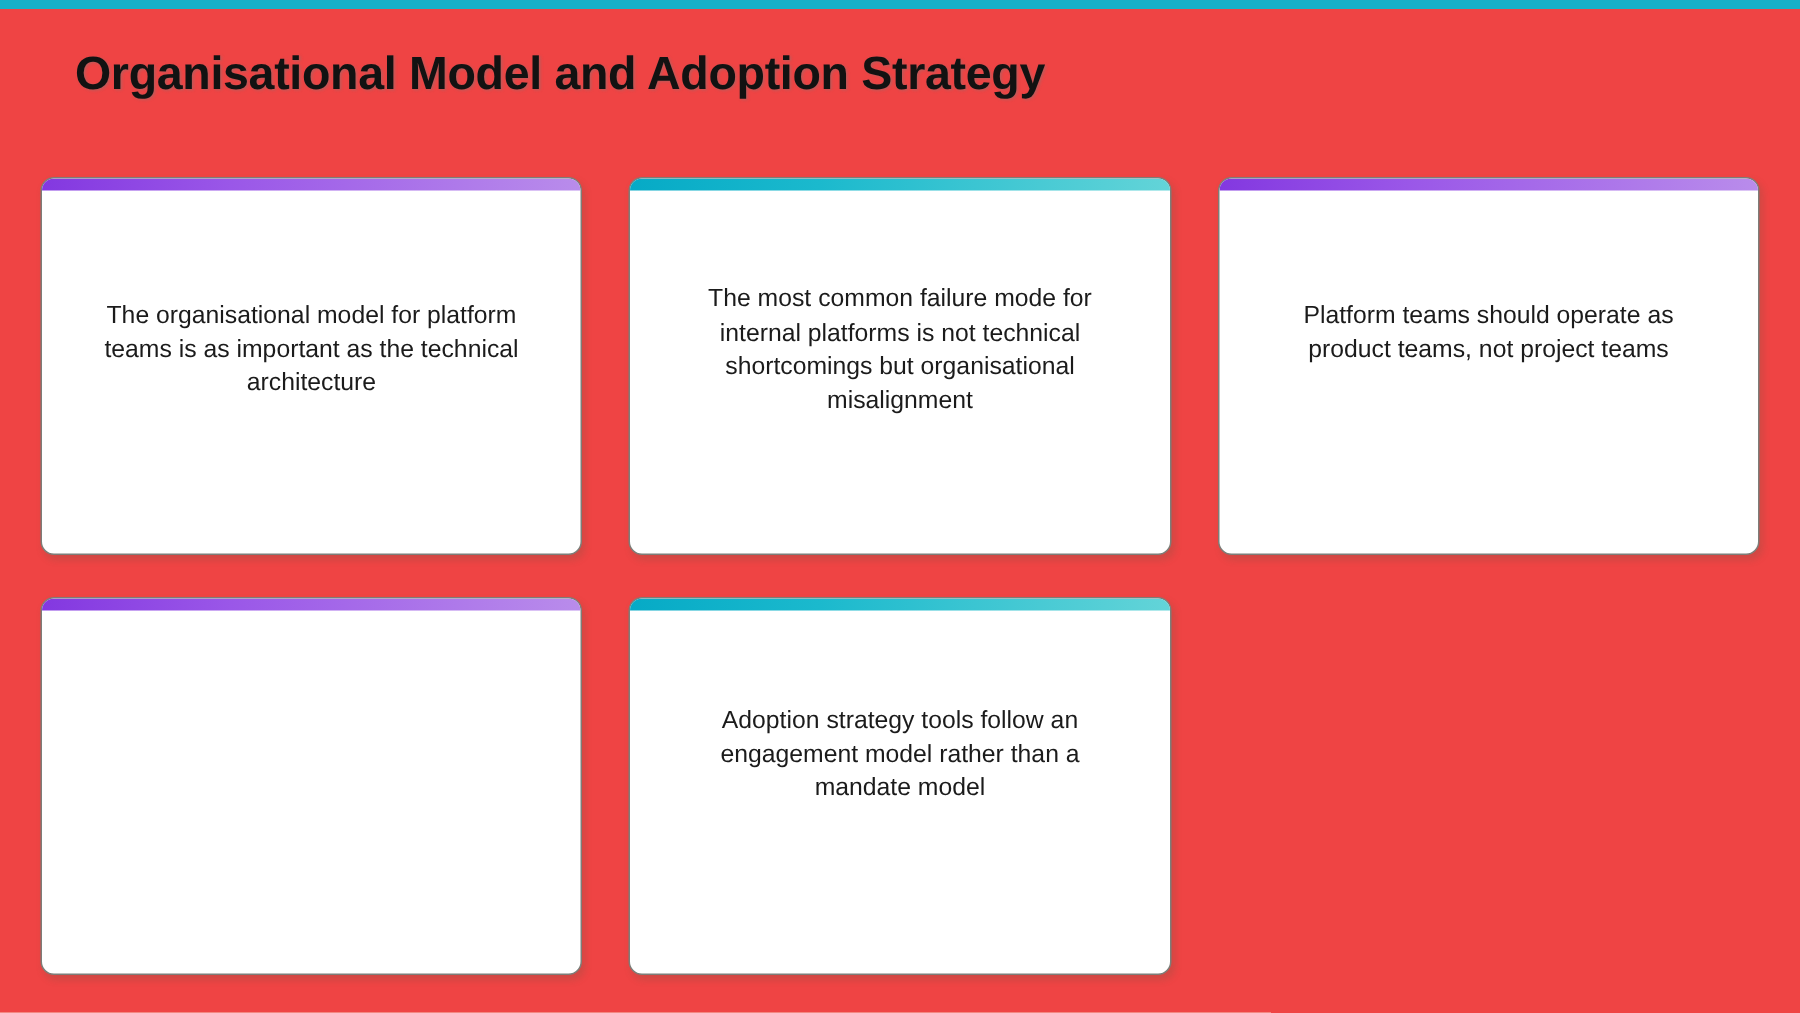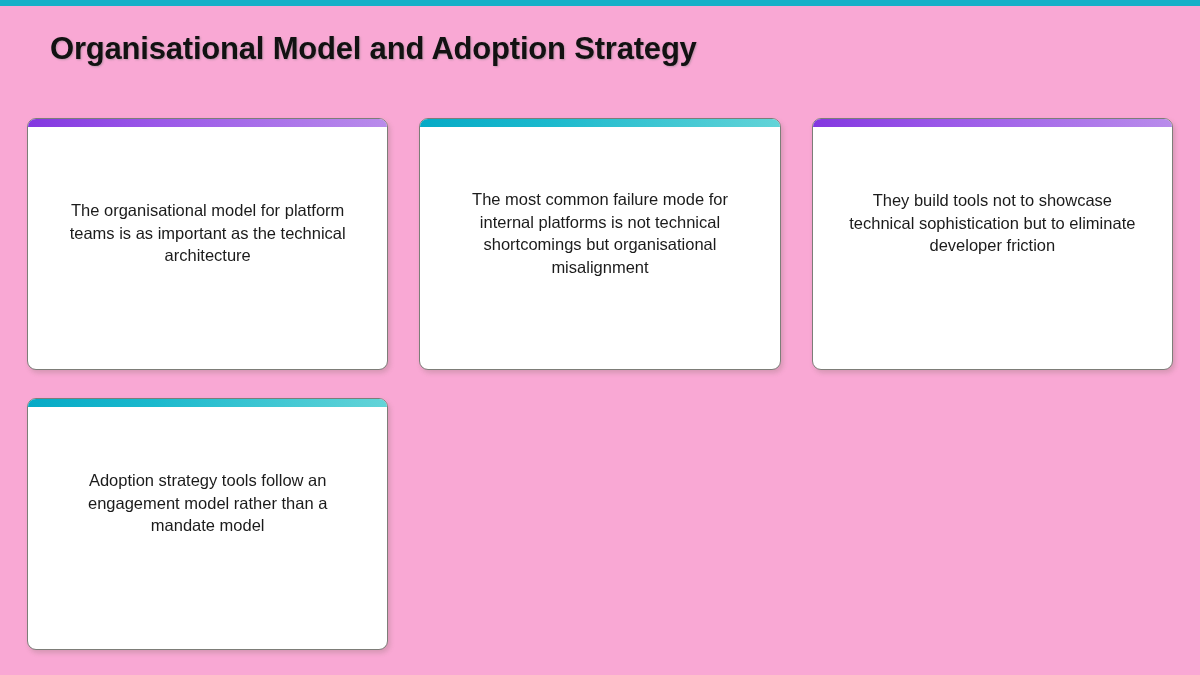--- a/index.html
+++ b/index.html
@@ -12,21 +12,21 @@
     overflow: hidden;
     background: #fcfaea;
     font-family: "Liberation Sans", sans-serif;
     -webkit-font-smoothing: antialiased;
   }
 
   .slide {
     position: relative;
     width: 1200px;
     height: 675px;
-    background: #f9a8d4;
+    background: #ef4444;
     box-sizing: border-box;
   }
 
   
   .top-strip {
     position: absolute;
     top: 0;
     left: 0;
     width: 1200px;
     height: 6px;
@@ -118,25 +118,28 @@
     <div class="card accent-purple pos-row1">
       <div class="card-accent"></div>
       <p class="card-text">The organisational model for platform teams is as important as the technical architecture</p>
     </div>
 
     <div class="card accent-teal pos-row1-tall">
       <div class="card-accent"></div>
       <p class="card-text">The most common failure mode for internal platforms is not technical shortcomings but organisational misalignment</p>
     </div>
 
+    <div class="card accent-purple pos-row1">
+      <div class="card-accent"></div>
+      <p class="card-text">Platform teams should operate as product teams, not project teams</p>
+    </div>
 
 
     <div class="card accent-purple pos-row2">
       <div class="card-accent"></div>
-      <p class="card-text">They build tools not to showcase technical sophistication but to eliminate developer friction</p>
     </div>
 
     <div class="card accent-teal pos-row2">
       <div class="card-accent"></div>
       <p class="card-text">Adoption strategy tools follow an engagement model rather than a mandate model</p>
     </div>
 
   </div>
 </div>
 

